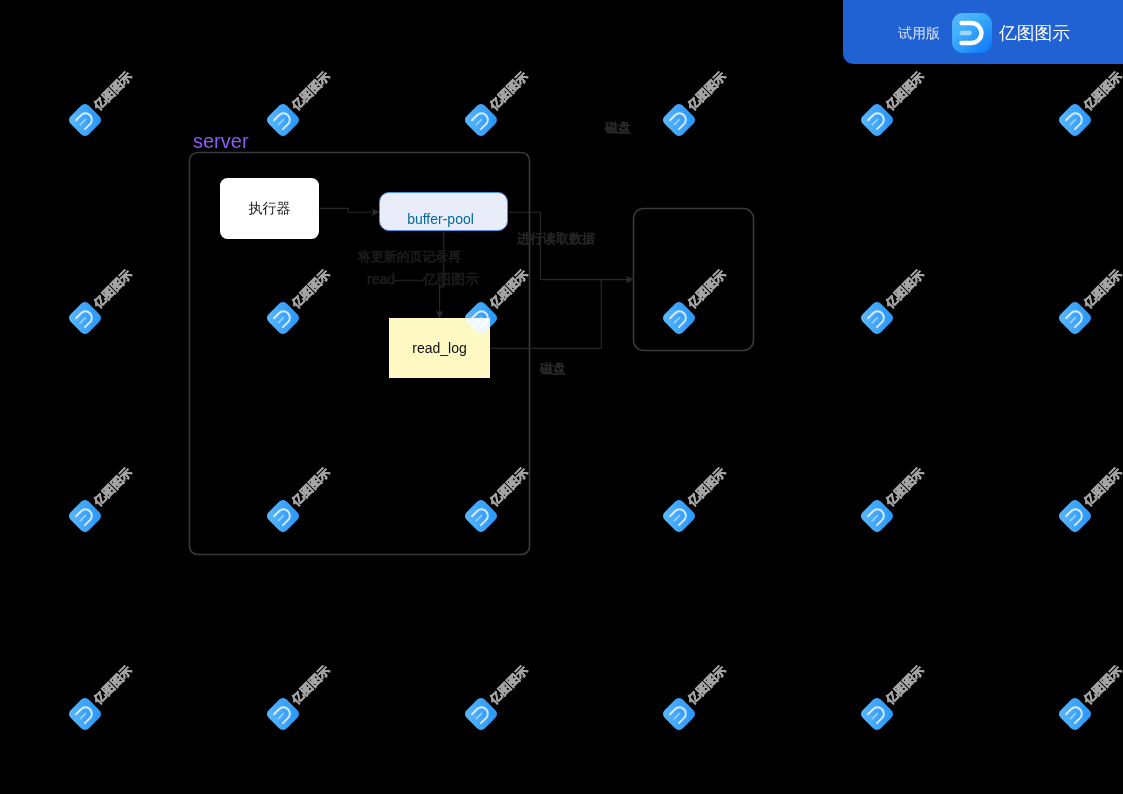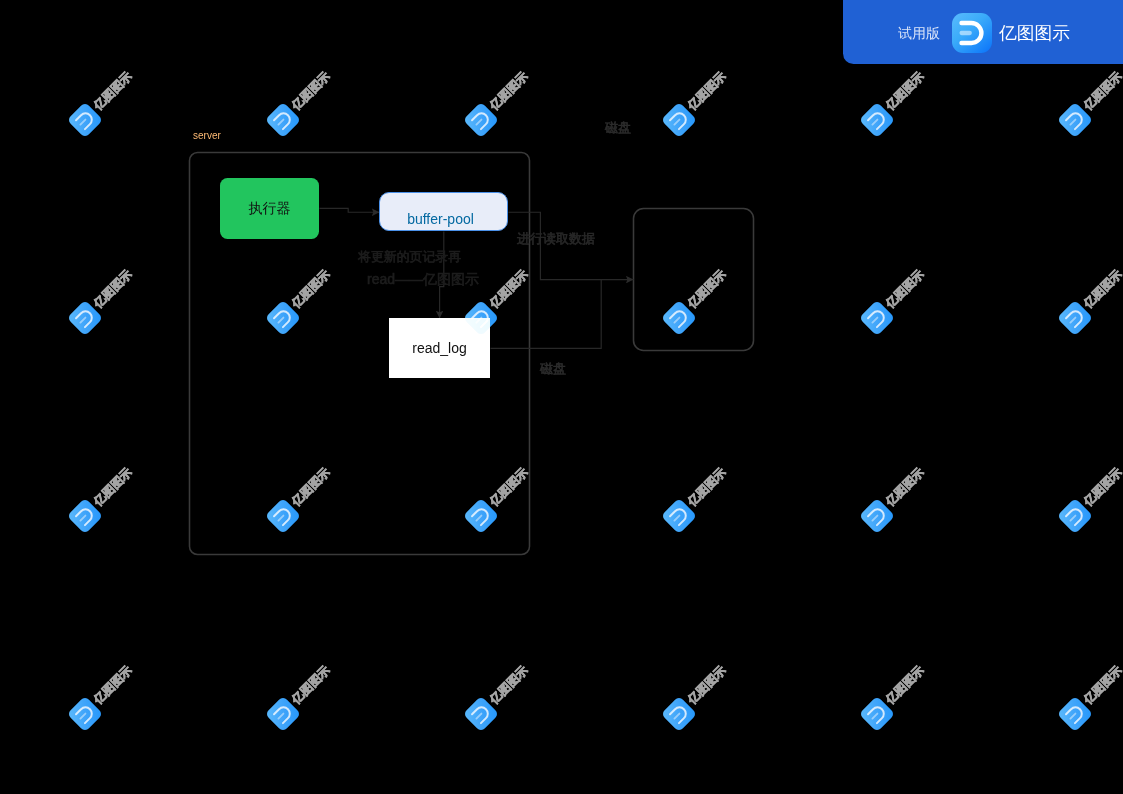--- a/index.html
+++ b/index.html
@@ -61,32 +61,32 @@
       </g>
     <g id="g-edges" fill="none" stroke="#282828" stroke-width="1.15">
         <path d="M319.5 208.3 H348.2 V212.2 H379.3" fill="none" stroke="#282828" marker-end="url(#ah)"></path>
         <path d="M443.8 231.5 V286.6 H439.6 V318.2" fill="none" stroke="#282828" marker-end="url(#ah)"></path>
         <path d="M508.5 212.2 H540.4 V279.6 H633.4" fill="none" stroke="#282828" marker-end="url(#ah)"></path>
         <path d="M490.5 348.3 H601.2 V279.6" fill="none" stroke="#282828"></path>
       </g>
   </svg>
 
   <div id="nodes">
-      <div class="node" style="left: 220px; top: 178px; width: 99px; height: 61px; background: #22c55e; border-radius: 7.5px;">
+      <div class="node" style="left: 220px; top: 178px; width: 99px; height: 61px; background: #ffffff; border-radius: 7.5px;">
         <span style="font-size: 14px; color: rgb(17, 17, 17); transform: translate(0px, -1px);">执行器</span>
       </div>
       <div class="node" style="left: 379px; top: 192px; width: 129px; height: 39px; background: rgb(232, 237, 249); border-radius: 10px; border: 1.4px solid rgb(74, 144, 232);">
         <span style="font-size: 14px; color: #0369a1; transform: translate(-3px, 7px);">buffer-pool</span>
       </div>
-      <div class="node" style="left: 389px; top: 318px; width: 101px; height: 60px; background: #ffffff; border-radius: 0px;">
+      <div class="node" style="left: 389px; top: 318px; width: 101px; height: 60px; background: #fef9c3; border-radius: 0px;">
         <span style="font-size: 14px; color: rgb(17, 17, 17);">read_log</span>
       </div>
     </div>
 
-  <div class="srvlabel" id="srv-label" style="left: 193px; top: 131px; font-size: 10px; color: #fdba74;">server</div>
+  <div class="srvlabel" id="srv-label" style="left: 193px; top: 131px; font-size: 20px; color: #8b5cf6;">server</div>
 
   <div class="elabel" style="left: 605px; top: 121px; font-size: 13px; color: rgb(43, 43, 43);">磁盘</div>
   <div class="elabel" style="left: 517px; top: 232px; font-size: 13px; color: rgb(39, 39, 39);">进行读取数据</div>
   <div class="elabel" style="left: 358px; top: 251px; font-size: 12.9px; color: rgb(29, 29, 29);">将更新的页记录再</div>
   <div class="elabel" style="left: 367px; top: 272px; font-size: 14px; color: rgb(29, 29, 29);">read——亿图图示</div>
   <div class="elabel" style="left: 540px; top: 362px; font-size: 13px; color: rgb(43, 43, 43);">磁盘</div>
 
   <div class="wm-layer wm-tint" id="wm-layer-tint">
       <div class="wm" style="left: 85px; top: 119.8px;">
         <div class="wm-inner">

